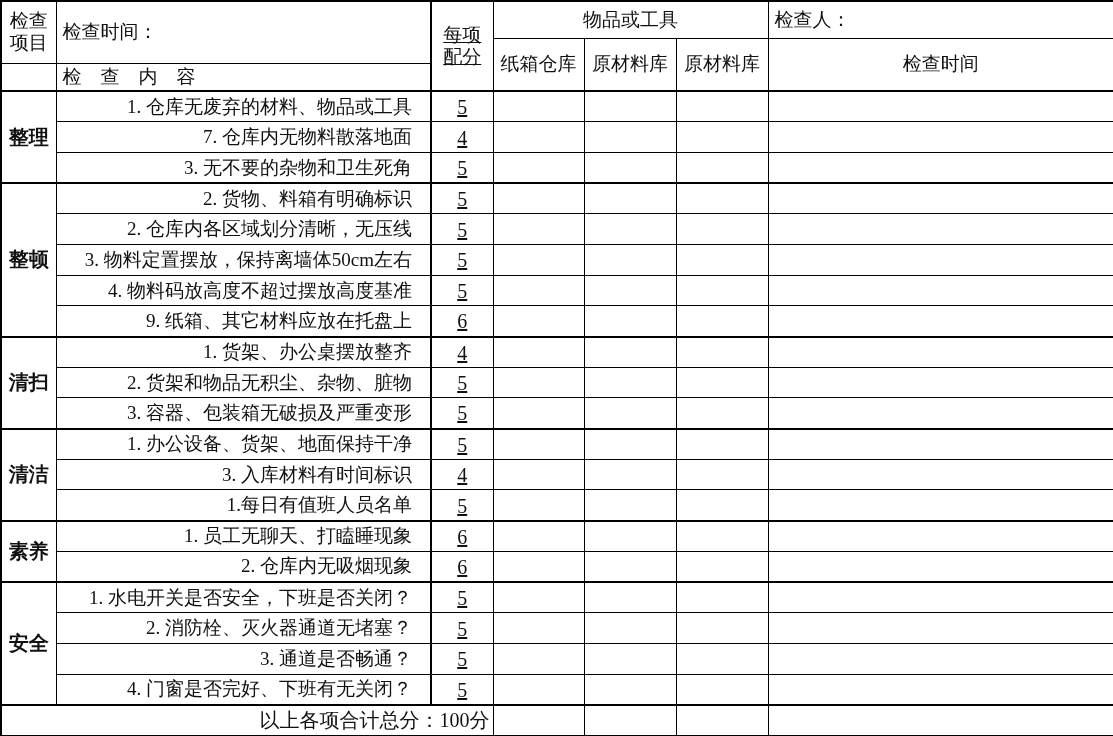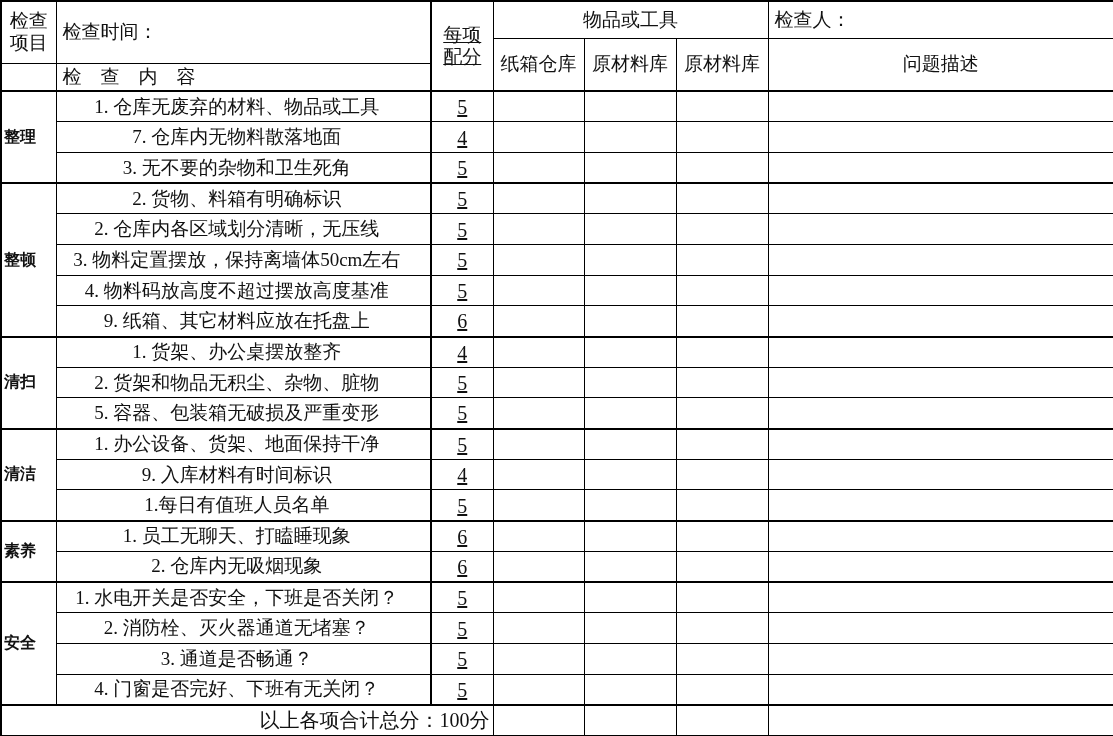--- a/index.html
+++ b/index.html
@@ -27,25 +27,25 @@
     font-size: 19px;
     line-height: 1.15;
     padding: 0;
     vertical-align: middle;
     overflow: hidden;
     background: #ffffff;
   }
   
   .c   { text-align: center; }
   .lft { text-align: left; padding-left: 6px; padding-right: 2px; white-space: nowrap; }
-  .item { text-align: center; padding-left: 5px; padding-right: 18px; white-space: nowrap; }
+  .item { text-align: right; padding-left: 5px; padding-right: 18px; white-space: nowrap; }
   .cat {
-    text-align: left;
+    text-align: center;
     font-weight: bold;
-    font-size: 16px;
+    font-size: 20px;
     border-bottom-width: 2px;
     padding: 0 2px;
   }
   .score {
     text-align: center;
     font-size: 20px;
     padding-top: 2px;
   }
   .two-line { white-space: pre-line; }
   .l2 { border-left-width: 2px; text-decoration: underline; }    
@@ -80,21 +80,21 @@
     <td rowspan="2" class="lft">检查时间：</td>
     <td rowspan="3" class="c two-line l2 b2">每项
 配分</td>
     <td colspan="3" class="c">物品或工具</td>
     <td class="lft">检查人：</td>
   </tr>
   <tr style="height:25px">
     <td rowspan="2" class="c b2">纸箱仓库</td>
     <td rowspan="2" class="c b2">原材料库</td>
     <td rowspan="2" class="c b2">原材料库</td>
-    <td rowspan="2" class="c b2">问题描述</td>
+    <td rowspan="2" class="c b2">检查时间</td>
   </tr>
   <tr style="height:28px">
     <td class="b2"></td>
     <td class="lft b2">检　查　内　容</td>
   </tr>
 
   <tr style="height:30.7px">
     <td rowspan="3" class="cat">整理</td>
     <td class="item">1. 仓库无废弃的材料、物品或工具</td>
     <td class="score l2">5</td>
@@ -173,39 +173,39 @@
   </tr>
   <tr style="height:30.7px">
     <td class="item">2. 货架和物品无积尘、杂物、脏物</td>
     <td class="score l2">5</td>
     <td></td>
     <td></td>
     <td></td>
     <td></td>
   </tr>
   <tr style="height:30.7px" class="group-end">
-    <td class="item">5. 容器、包装箱无破损及严重变形</td>
+    <td class="item">3. 容器、包装箱无破损及严重变形</td>
     <td class="score l2">5</td>
     <td></td>
     <td></td>
     <td></td>
     <td></td>
   </tr>
 
   <tr style="height:30.7px">
     <td rowspan="3" class="cat">清洁</td>
     <td class="item">1. 办公设备、货架、地面保持干净</td>
     <td class="score l2">5</td>
     <td></td>
     <td></td>
     <td></td>
     <td></td>
   </tr>
   <tr style="height:30.7px">
-    <td class="item">9. 入库材料有时间标识</td>
+    <td class="item">3. 入库材料有时间标识</td>
     <td class="score l2">4</td>
     <td></td>
     <td></td>
     <td></td>
     <td></td>
   </tr>
   <tr style="height:30.7px" class="group-end">
     <td class="item">1.每日有值班人员名单</td>
     <td class="score l2">5</td>
     <td></td>

